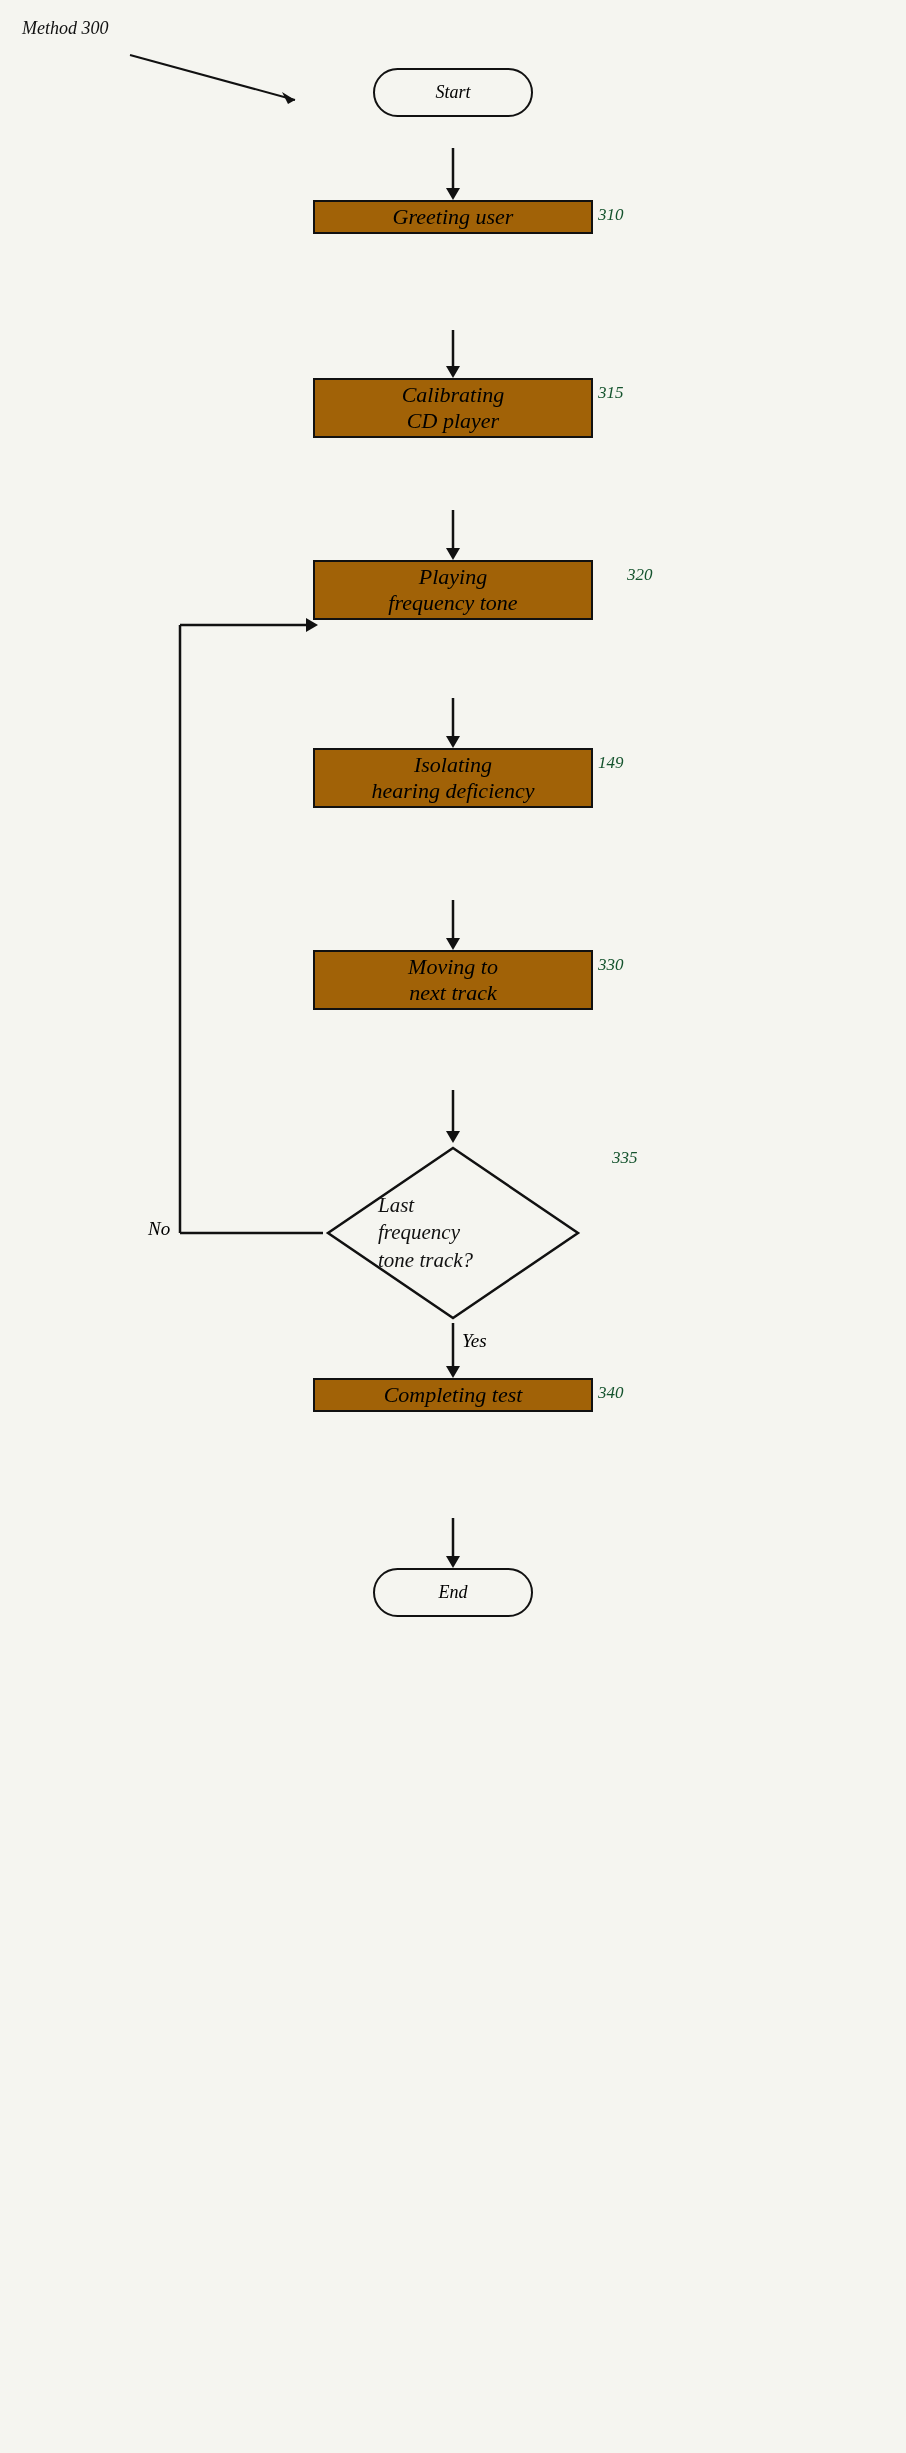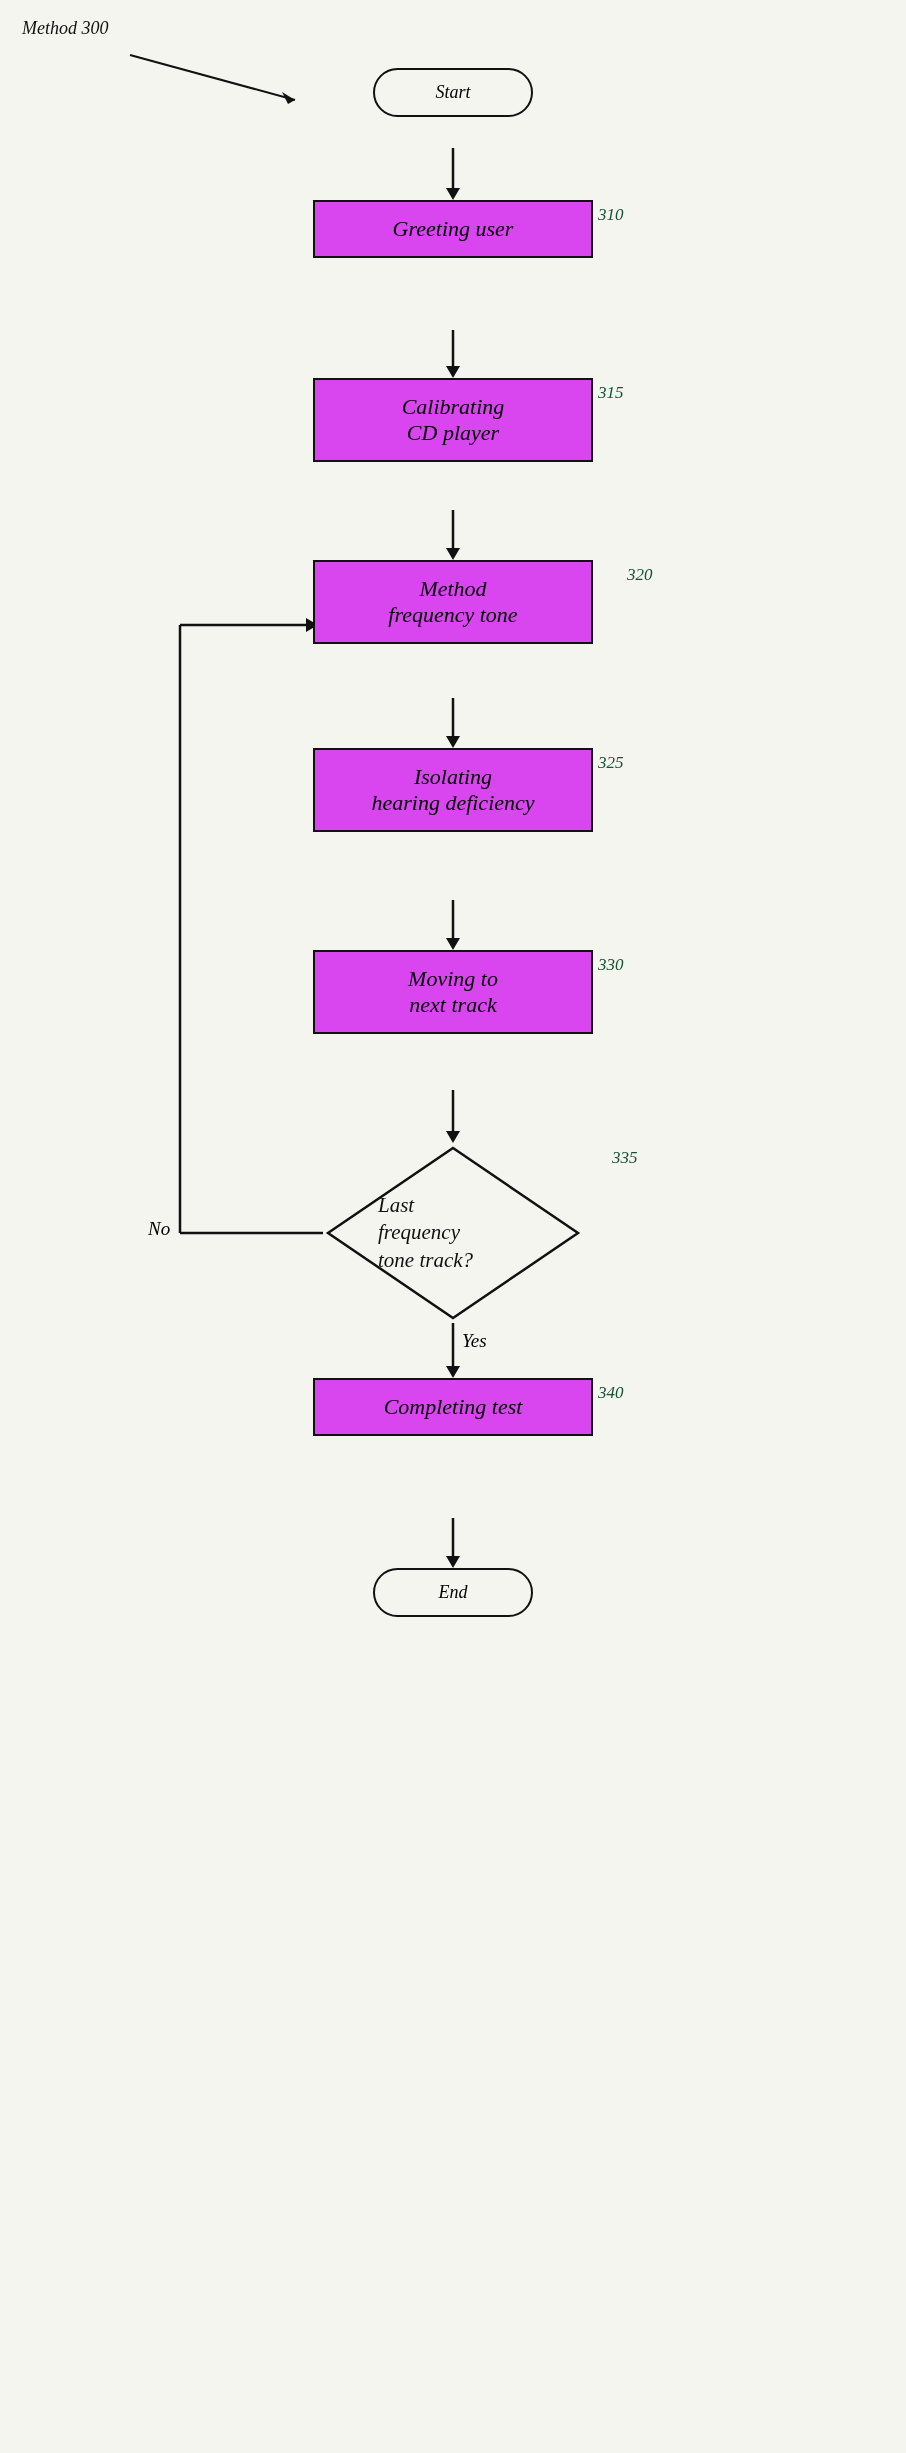--- a/index.html
+++ b/index.html
@@ -45,25 +45,25 @@
       text-align: center;
       font-style: italic;
       font-size: 18px;
       padding: 12px 40px;
       white-space: nowrap;
     }
 
     
     .process-box {
       border: 2.5px solid #111;
-      background: #d946ef;
+      background: #a16207;
       text-align: center;
       font-style: italic;
       font-size: 22px;
-      padding: 14px 20px;
+      padding: 2px 20px;
       width: 280px;
     }
 
     .diamond-text {
       position: absolute;
       top: 50%;
       left: 50%;
       transform: translate(-50%, -50%);
       text-align: left;
       font-style: italic;
@@ -152,33 +152,33 @@
   <div class="fc-center process-box" style="top: 378px;">
     <span style="display:block; text-align:center;">
       <span>Calibrating</span><br>
       <span>CD player</span>
     </span>
   </div>
   <div class="step-num" style="top: 383px; left: 598px;">315</div>
 
   <div class="fc-center process-box" style="top: 560px;">
     <span style="display:block; text-align:center;">
-      <span>Method</span><br>
+      <span>Playing</span><br>
       <span>frequency tone</span>
     </span>
   </div>
   <div class="step-num" style="top: 565px; left: 598px; margin-left: 29px;">320</div>
 
   <div class="fc-center process-box" style="top: 748px;">
     <span style="display:block; text-align:center;">
       <span>Isolating</span><br>
       <span>hearing deficiency</span>
     </span>
   </div>
-  <div class="step-num" style="top: 753px; left: 598px;">325</div>
+  <div class="step-num" style="top: 753px; left: 598px;">149</div>
 
   <div class="fc-center process-box" style="top: 950px;">
     <span style="display:block; text-align:center;">
       <span>Moving to</span><br>
       <span>next track</span>
     </span>
   </div>
   <div class="step-num" style="top: 955px; left: 598px;">330</div>
 
   <div style="position:absolute; left:50%; transform:translateX(-50%); top:1143px; width:260px; height:180px;">

